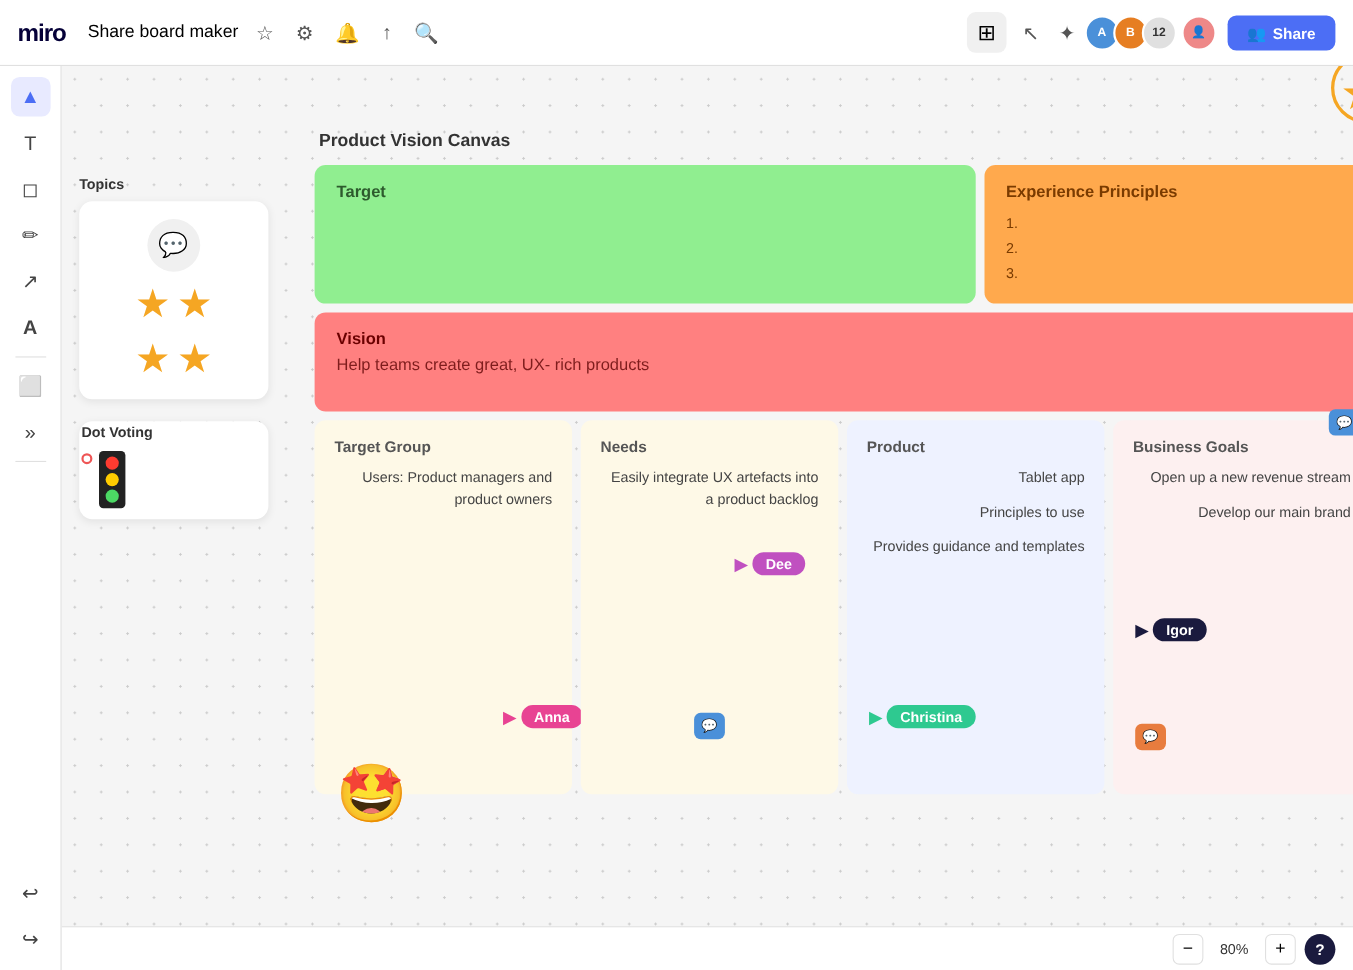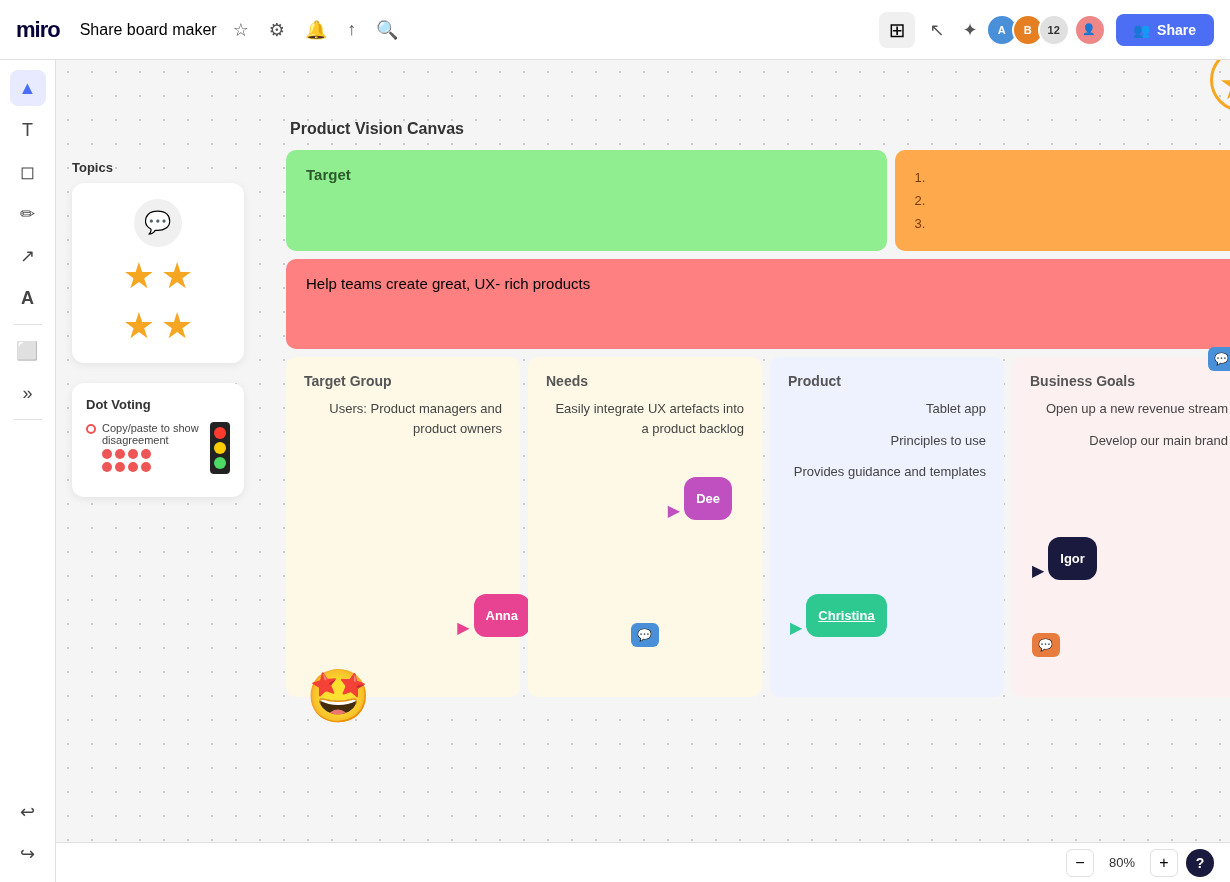--- a/index.html
+++ b/index.html
@@ -30,21 +30,21 @@
 
     
     #side-panel { position: absolute; left: 16px; top: 100px; width: 172px; z-index: 10; }
     .panel-section { background: transparent; margin-bottom: 20px; }
     .panel-title { font-size: 13px; font-weight: 600; color: #333; margin-bottom: 8px; }
     .topics-box { background: #fff; border-radius: 12px; padding: 16px; display: flex; flex-direction: column; align-items: center; gap: 8px; box-shadow: 0 2px 8px rgba(0,0,0,0.08); }
     .chat-bubble { width: 48px; height: 48px; border-radius: 50%; background: #f0f0f0; display: flex; align-items: center; justify-content: center; font-size: 22px; }
     .stars-row { display: flex; gap: 6px; font-size: 36px; }
     .star-gold { color: #f5a623; }
 
-    .dot-voting-box { background: #fff; border-radius: 12px; padding: 14px; box-shadow: 0 2px 8px rgba(0,0,0,0.08); font-size: 11px; color: #444; }
+    .dot-voting-box { background: #fff; border-radius: 12px; padding: 2px; box-shadow: 0 2px 8px rgba(0,0,0,0.08); font-size: 11px; color: #444; }
     .dv-title { font-size: 13px; font-weight: 600; margin-bottom: 10px; color: #333; }
     .dv-item { display: flex; align-items: flex-start; gap: 6px; margin-bottom: 8px; }
     .dv-dot-red { width: 10px; height: 10px; border-radius: 50%; border: 2px solid #e55; margin-top: 2px; flex-shrink: 0; }
     .dv-dots-row { display: flex; gap: 3px; flex-wrap: wrap; margin: 3px 0; }
     .dot-r { width: 10px; height: 10px; border-radius: 50%; background: #e55; display: inline-block; }
     .dot-g { width: 10px; height: 10px; border-radius: 50%; background: #4caf50; display: inline-block; }
     .dv-item2 { margin-bottom: 6px; }
     .dv-cb { width: 12px; height: 12px; background: #4caf50; border-radius: 2px; display: inline-block; margin-right: 4px; vertical-align: middle; }
     .traffic-light { width: 24px; height: 52px; background: #222; border-radius: 4px; display: flex; flex-direction: column; align-items: center; justify-content: space-around; padding: 4px; }
     .tl-r { width: 12px; height: 12px; border-radius: 50%; background: #ff3b30; }
@@ -60,38 +60,38 @@
     .pvc-problem { background: #90ee90; border-radius: 10px; padding: 16px 20px; flex: 1.8; min-height: 80px; font-size: 15px; font-weight: 600; color: #2d5a2d; }
     .pvc-experience { background: #ffa94d; border-radius: 10px; padding: 16px 20px; flex: 1; min-height: 80px; }
     .pvc-exp-title { font-size: 15px; font-weight: 600; color: #7a3b00; margin-bottom: 8px; }
     .pvc-exp-list { list-style: none; }
     .pvc-exp-list li { font-size: 13px; color: #7a3b00; padding: 4px 0; }
     .pvc-exp-list li::before { content: attr(data-num) '.  '; }
 
     .pvc-row2 { margin-bottom: 8px; }
     .pvc-vision { background: #ff8080; border-radius: 10px; padding: 16px 20px; min-height: 90px; }
     .pvc-vision-label { font-size: 15px; font-weight: 600; color: #6b0000; margin-bottom: 6px; }
-    .pvc-vision-text { font-size: 15px; color: #000000; }
+    .pvc-vision-text { font-size: 15px; color: #7f1d1d; }
 
     .pvc-row3 { display: flex; gap: 8px; }
     .pvc-cell { border-radius: 10px; padding: 16px 18px; flex: 1; min-height: 340px; position: relative; }
     .pvc-target { background: #fef9e7; }
     .pvc-needs { background: #fef9e7; }
     .pvc-product { background: #eef2ff; }
     .pvc-business { background: #fdf0f0; }
     .pvc-cell-title { font-size: 14px; font-weight: 600; color: #555; margin-bottom: 10px; }
     .pvc-cell-text { font-size: 13px; color: #444; line-height: 1.5; margin-bottom: 12px; text-align: right; }
 
     
     .cursor { position: absolute; display: flex; align-items: flex-end; gap: 4px; pointer-events: none; }
     .cursor-arrow { font-size: 16px; }
-    .cursor-label { border-radius: 12px; padding: 14px 12px; font-size: 13px; font-weight: 600; color: #fff; }
+    .cursor-label { border-radius: 12px; padding: 3px 12px; font-size: 13px; font-weight: 600; color: #fff; }
     .cursor-dee { background: #c050c0; }
     .cursor-anna { background: #e84393; }
-    .cursor-christina { background: #2ec990; text-decoration: underline; }
+    .cursor-christina { background: #2ec990; }
     .cursor-igor { background: #1a1a3e; }
     .cursor-arrow-pink { color: #e84393; }
     .cursor-arrow-purple { color: #c050c0; }
     .cursor-arrow-green { color: #2ec990; }
     .cursor-arrow-dark { color: #1a1a3e; }
 
     
     .comment-icon { position: absolute; background: #4a90d9; border-radius: 6px; width: 28px; height: 24px; display: flex; align-items: center; justify-content: center; color: #fff; font-size: 12px; }
     .comment-icon-orange { background: #e87c3e; }
 
@@ -169,67 +169,54 @@
         </div>
       </div>
     </div>
 
     <div class="panel-section">
       <div class="dot-voting-box">
         <div class="dv-title">Dot Voting</div>
 
         <div class="dv-item">
           <div class="dv-dot-red"></div>
-          <div>
-            <div>Copy/paste to show disagreement</div>
-            <div class="dv-dots-row">
-              <span class="dot-r"></span>
-              <span class="dot-r"></span>
-              <span class="dot-r"></span>
-              <span class="dot-r"></span>
-            </div>
-            <div class="dv-dots-row">
-              <span class="dot-r"></span>
-              <span class="dot-r"></span>
-              <span class="dot-r"></span>
-              <span class="dot-r"></span>
-            </div>
-          </div>
           <div class="traffic-light">
             <div class="tl-r"></div>
             <div class="tl-y"></div>
             <div class="tl-g"></div>
           </div>
         </div>
 
       </div>
     </div>
   </div>
 
   <div id="pvc">
     <div class="pvc-title">Product Vision Canvas</div>
 
     <div class="pvc-row1">
       <div class="pvc-problem">
         <span>Target</span>
       </div>
       <div class="pvc-experience">
+        <div class="pvc-exp-title">Experience Principles</div>
         <ul class="pvc-exp-list">
           <li data-num="1"></li>
           <li data-num="2"></li>
           <li data-num="3"></li>
         </ul>
 
         <div style="position:absolute; right: -10px; top: -60px; font-size: 42px; color: #f5a623;">★</div>
         <div style="position:absolute; right: -28px; top: -72px; width: 64px; height: 64px; border-radius: 50%; border: 3px solid #f5a623;"></div>
       </div>
     </div>
 
     <div class="pvc-row2">
       <div class="pvc-vision">
+        <div class="pvc-vision-label">Vision</div>
         <div class="pvc-vision-text">Help teams create great, UX- rich products</div>
       </div>
     </div>
 
     <div class="pvc-row3">
 
       <div class="pvc-cell pvc-target">
         <div class="pvc-cell-title">Target Group</div>
         <div class="pvc-cell-text">Users: Product managers and product owners</div>
 

